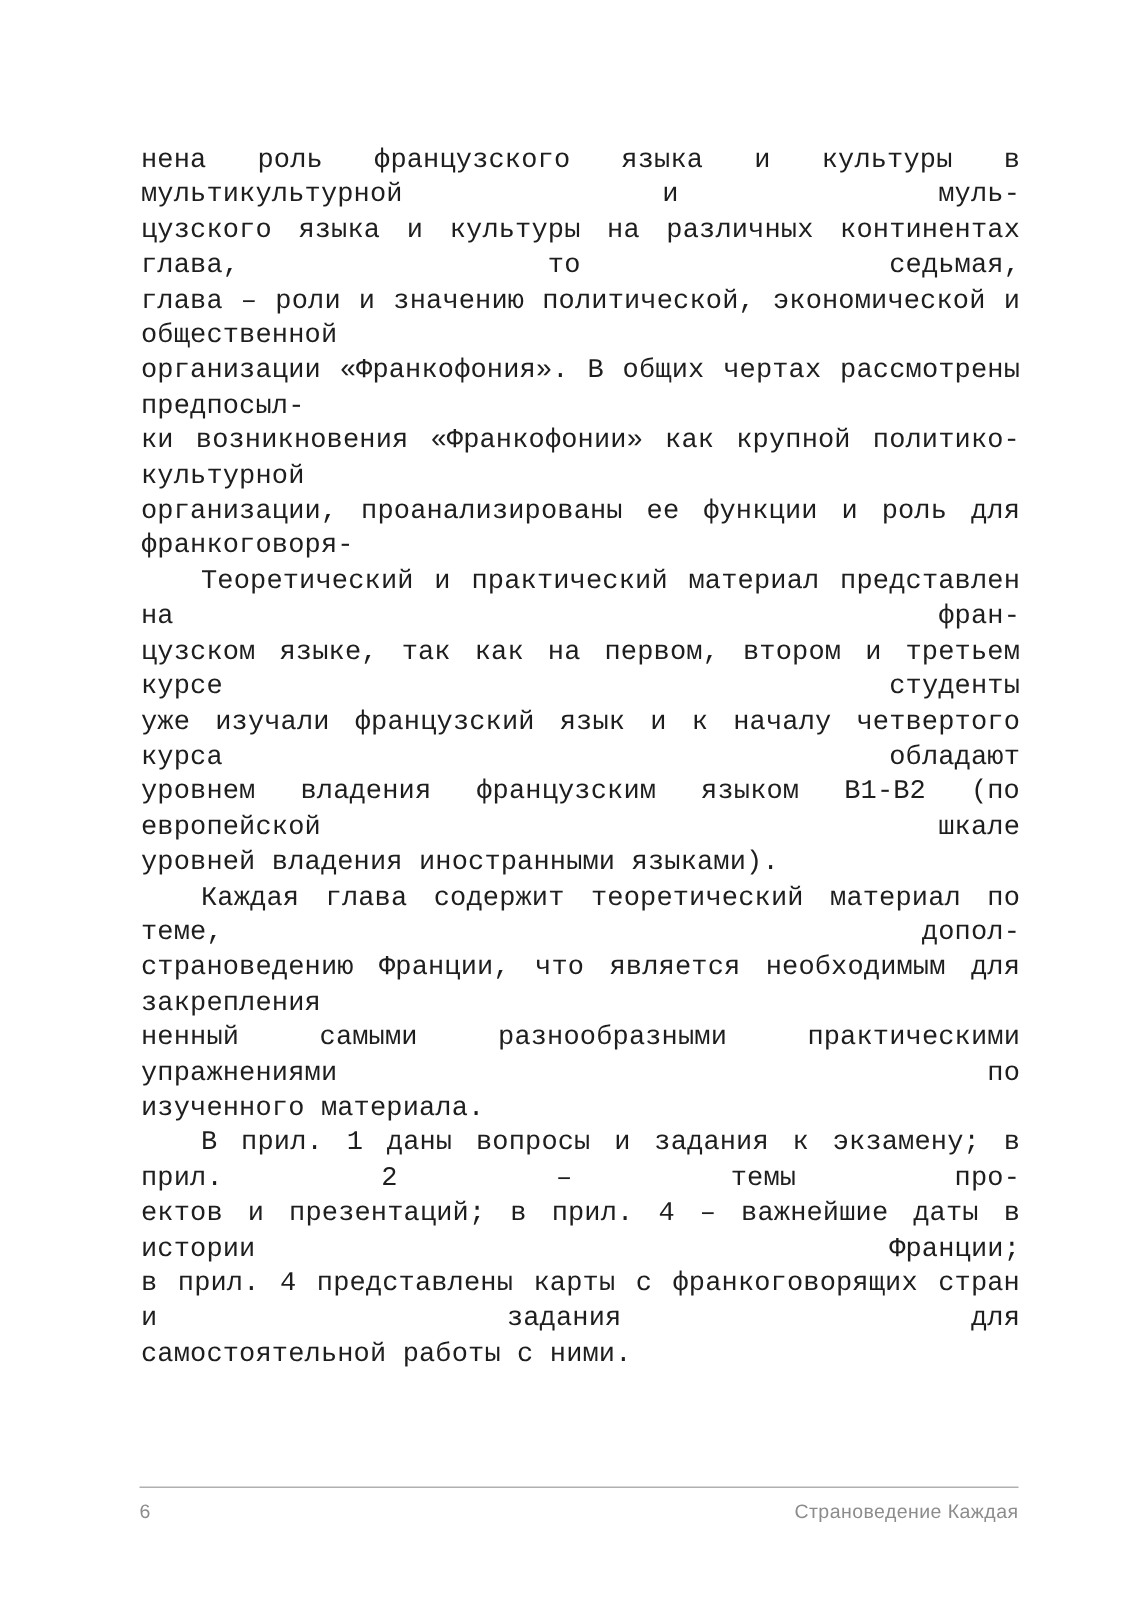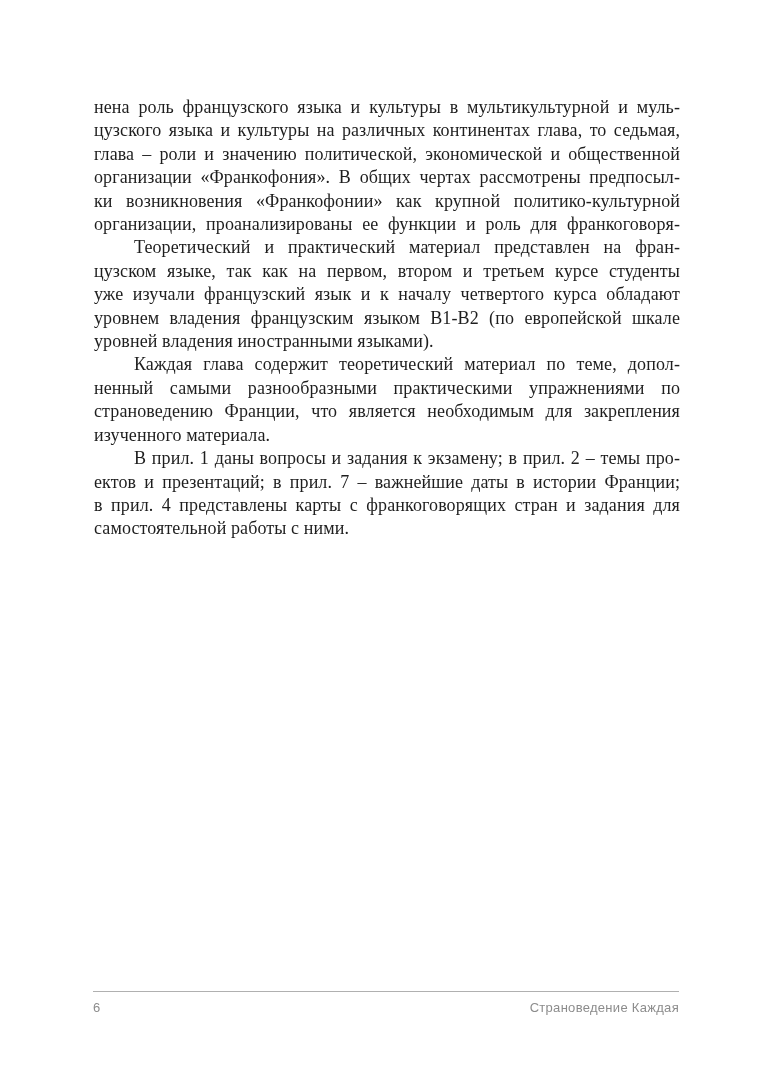--- a/index.html
+++ b/index.html
@@ -21,20 +21,21 @@
   }
   .text-block {
     position: absolute;
     left: 94px;
     top: 96px;
     width: 586px;
     font-size: 18px;
     line-height: 23.4px;
     color: #1e1e1e;
     letter-spacing: 0.1px;
+    font-family: Liberation Mono, monospace;
   }
   .line {
     text-align: justify;
     text-align-last: justify;
     -moz-text-align-last: justify;
   }
   .line.last {
     text-align-last: left;
     -moz-text-align-last: left;
   }
@@ -74,25 +75,25 @@
       <div class="line">глава – роли и значению политической, экономической и общественной</div>
       <div class="line">организации «Франкофония». В общих чертах рассмотрены предпосыл-</div>
       <div class="line">ки возникновения «Франкофонии» как крупной политико-культурной</div>
       <div class="line">организации, проанализированы ее функции и роль для франкоговоря-</div>
       <div class="line indent">Теоретический и практический материал представлен на фран-</div>
       <div class="line">цузском языке, так как на первом, втором и третьем курсе студенты</div>
       <div class="line">уже изучали французский язык и к началу четвертого курса обладают</div>
       <div class="line">уровнем владения французским языком В1-В2 (по европейской шкале</div>
       <div class="line last">уровней владения иностранными языками).</div>
       <div class="line indent">Каждая глава содержит теоретический материал по теме, допол-</div>
+      <div class="line">страноведению Франции, что является необходимым для закрепления</div>
       <div class="line">ненный самыми разнообразными практическими упражнениями по</div>
-      <div class="line">страноведению Франции, что является необходимым для закрепления</div>
       <div class="line last">изученного материала.</div>
       <div class="line indent">В прил. 1 даны вопросы и задания к экзамену; в прил. 2 – темы про-</div>
-      <div class="line">ектов и презентаций; в прил. 7 – важнейшие даты в истории Франции;</div>
+      <div class="line">ектов и презентаций; в прил. 4 – важнейшие даты в истории Франции;</div>
       <div class="line">в прил. 4 представлены карты с франкоговорящих стран и задания для</div>
       <div class="line last">самостоятельной работы с ними.</div>
     </div>
 
   <div class="footer-rule" style="background: rgb(176, 176, 176);"></div>
 
   <div class="footer-row" style="color: rgb(140, 140, 140);">
     <span>6</span>
     <span>Страноведение Каждая</span>
   </div>

